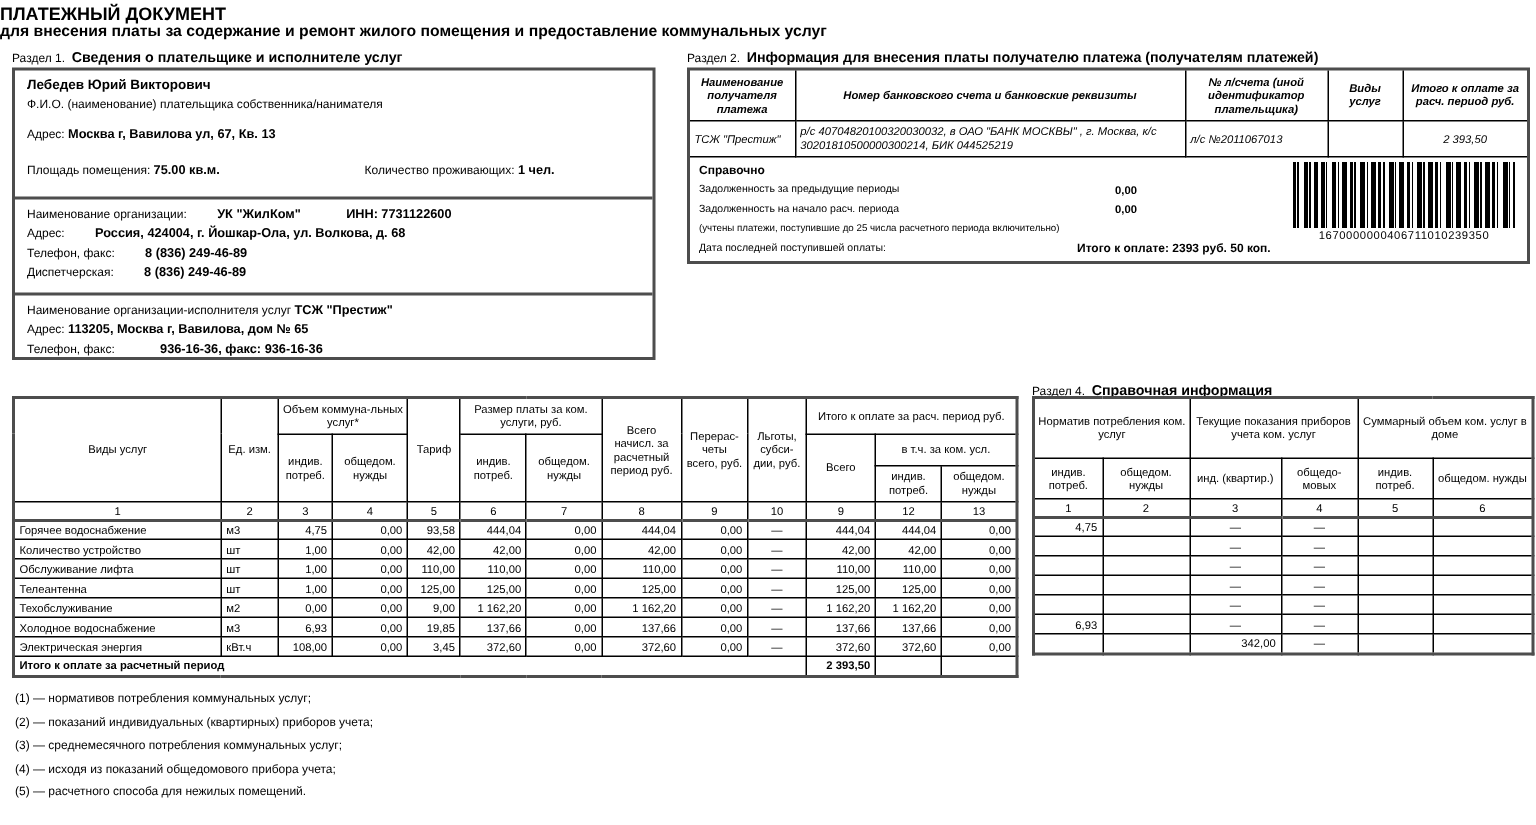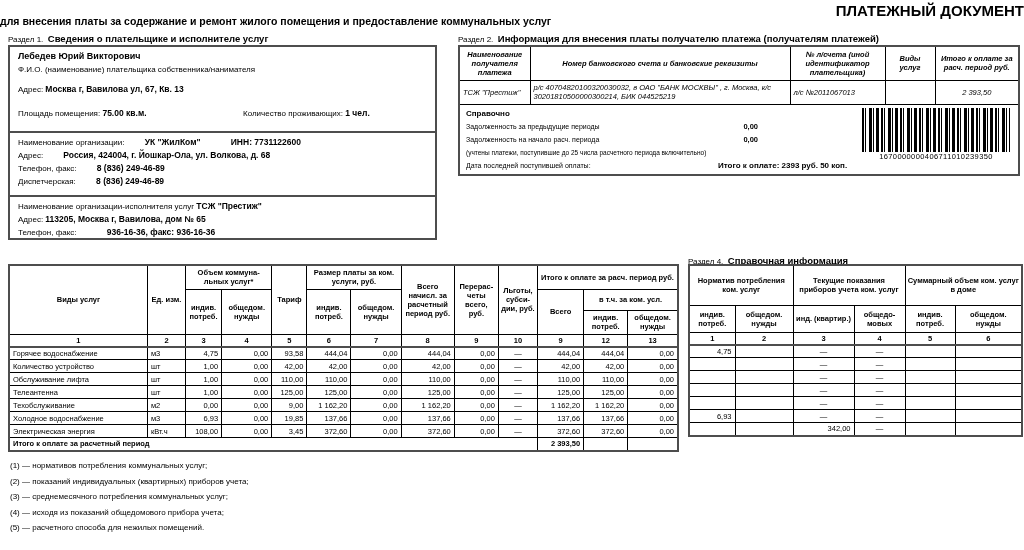--- a/index.html
+++ b/index.html
@@ -3,21 +3,21 @@
 <meta charset="utf-8">
 <style>
   * { margin:0; padding:0; box-sizing:border-box; }
   html,body { background:#fff; }
   .page {
     position:relative; width:1024px; height:550px; overflow:hidden;
     background:#fff; color:#000;
     font-family:"Liberation Sans","DejaVu Sans",sans-serif;
   }
 
-  .doc-title { position:absolute; left:0; right:0; top:2px; text-align:right; font-weight:bold; font-size:15px; }
+  .doc-title { position:absolute; left:0; right:0; top:2px; text-align:left; font-weight:bold; font-size:12px; }
   .doc-subtitle { position:absolute; left:0; right:12px; top:15px; text-align:left; font-weight:bold; font-size:10.5px; }
 
   .sec-heading { position:absolute; white-space:nowrap; }
   .sec-label { font-size:8px; }
   .sec-title { font-size:9.5px; font-weight:bold; }
 
   
   .box1 { position:absolute; left:8px; top:45px; width:429px; height:195px; border:2px solid #4d4d4d; background:#fff; }
   .blk { padding:3px 8px 0 8px; }
   .blk-b, .blk-c { border-top:2px solid #4d4d4d; }
@@ -55,21 +55,21 @@
   .ref-total { position:absolute; left:252px; top:0; font-weight:bold; font-size:8px; }
   .barcode { position:absolute; right:8px; top:3px; width:148px; height:44px;
     background:repeating-linear-gradient(90deg,#000 0 2px,#fff 2px 3px,#000 3px 4px,#fff 4px 7px,#000 7px 10px,#fff 10px 11px,#000 11px 12px,#fff 12px 14px,#000 14px 17px,#fff 17px 19px); }
   .barcode-digits { position:absolute; right:8px; top:47px; width:148px; text-align:center; font-size:7.5px; letter-spacing:0.4px; white-space:nowrap; }
 
   
   .t3, .t4 { position:absolute; table-layout:fixed; border:2px solid #4d4d4d; background:#fff; }
   .t3 { left:8px; top:264px; width:671px; }
   .t4 { left:688px; top:264px; width:333px; }
   .t3 th, .t3 td, .t4 th, .t4 td { border:1px solid #000; overflow:hidden; }
-  .t3 th, .t4 th { font-size:7.5px; font-weight:bold; vertical-align:middle; padding:1px 2px; line-height:1.2; }
+  .t3 th, .t4 th { font-size:7.5px; font-weight:normal; vertical-align:middle; padding:1px 2px; line-height:1.2; }
   .t3 td, .t4 td { font-size:7.5px; height:13px; padding:0 3px; vertical-align:middle; white-space:nowrap; }
   .hr1 th { height:24px; }
   .hr2 th { height:21px; }
   .hr3 th { height:24px; }
   .t4 .hr1 th { height:40px; }
   .t4 .hr2 th { height:27px; }
   .nums th { height:12px; font-size:7.5px; border-bottom:2px solid #4d4d4d; }
   .al { text-align:left; } .ar { text-align:right; } .ac { text-align:center; }
   .total-row td { font-weight:bold; height:13px; }
 

